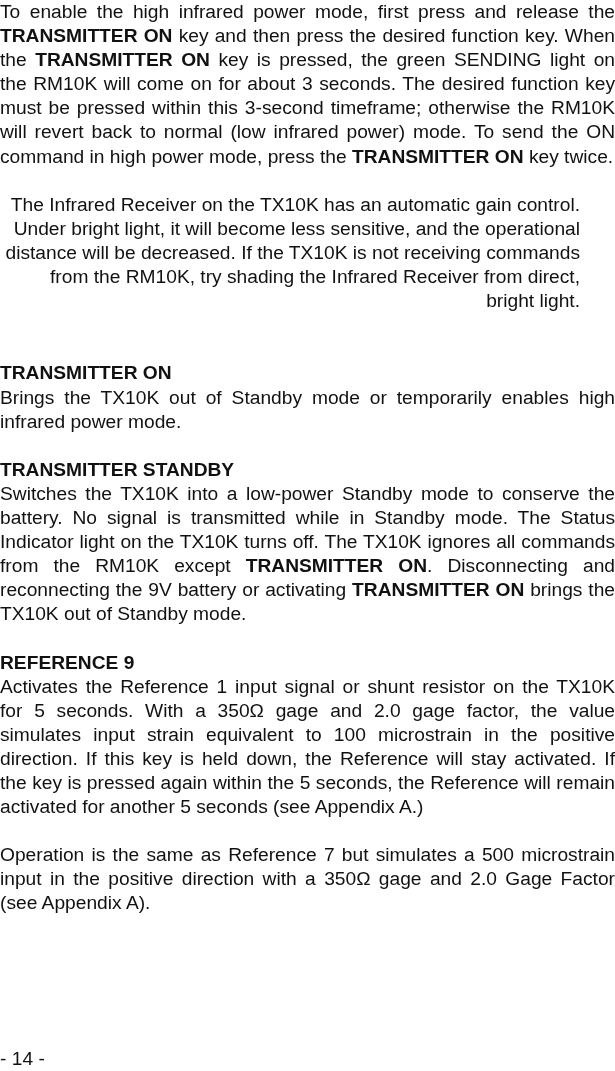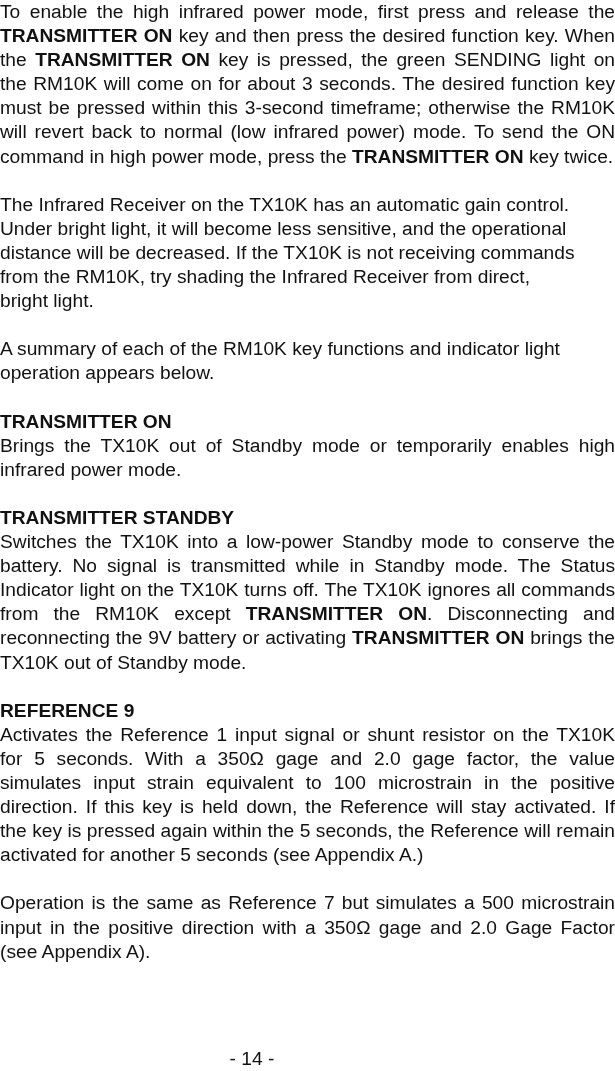--- a/index.html
+++ b/index.html
@@ -42,37 +42,35 @@
       text-underline-offset: 2px;
     }
     .heading {
       font-weight: bold;
     }
     .page-number {
       position: absolute;
       left: 0;
       width: 504px;
       top: 1047px;
-      text-align: center;
     }
   </style>
 </head>
 <body>
 
 <div class="page">
 
   <p class="para justify"><span>To enable the high infrared power mode, first press and release the </span><span class="b">TRANSMITTER ON</span><span> key and then press the desired function key.  When the </span><span class="b">TRANSMITTER ON</span><span> key is pressed, the green SENDING light on the RM10K will come on for about 3 seconds. The desired function key must be pressed within this 3-second timeframe; otherwise the RM10K will revert back to normal (low infrared power) mode.  To send the ON command in high power mode, press the </span><span class="b">TRANSMITTER ON</span><span> key twice.</span></p>
 
   <div class="blank"></div>
 
-  <p class="para" style="width:580px;">The Infrared Receiver on the TX10K has an automatic gain control.  Under bright light, it will become less sensitive, and the operational distance will be decreased.  If the TX10K is not receiving commands from the RM10K, try shading the Infrared Receiver from direct, bright light.</p>
+  <p class="para" style="width:580px;text-align:right;">The Infrared Receiver on the TX10K has an automatic gain control.  Under bright light, it will become less sensitive, and the operational distance will be decreased.  If the TX10K is not receiving commands from the RM10K, try shading the Infrared Receiver from direct, bright light.</p>
 
   <div class="blank"></div>
 
-  <p class="para" style="width:612px;">A summary of each of the RM10K key functions and indicator light operation appears below.</p>
 
   <div class="blank"></div>
 
   <p class="para heading">TRANSMITTER ON</p>
   <p class="para justify">Brings the TX10K out of Standby mode or temporarily enables high infrared power mode.</p>
 
   <div class="blank"></div>
 
   <p class="para heading">TRANSMITTER STANDBY</p>
   <p class="para justify"><span>Switches the TX10K into a low-power Standby mode to conserve the battery.  No signal is transmitted while in Standby mode.  The Status Indicator light on the TX10K turns off.  The TX10K ignores all commands from the RM10K except </span><span class="b">TRANSMITTER ON</span><span>. Disconnecting and reconnecting the 9V battery or activating </span><span class="b">TRANSMITTER ON</span><span> brings the TX10K out of Standby mode.</span></p>

